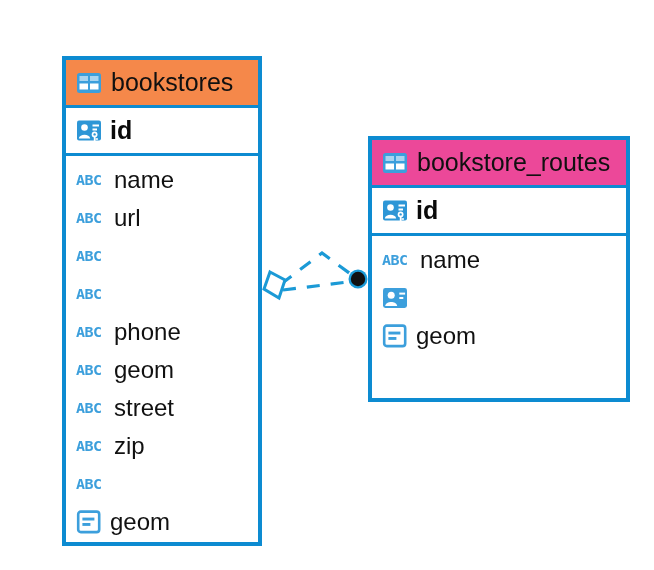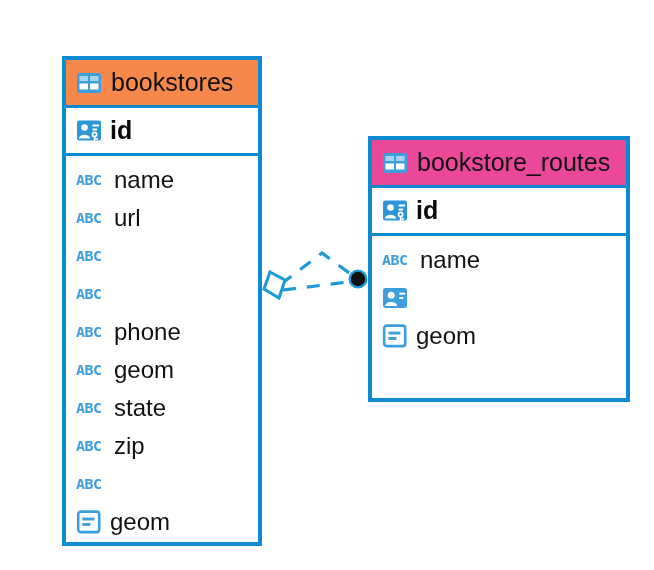--- a/index.html
+++ b/index.html
@@ -174,21 +174,21 @@
       <div class="field-row">
         <span class="abc-icon">ABC</span>
         <span class="field-label">phone</span>
       </div>
       <div class="field-row">
         <span class="abc-icon">ABC</span>
         <span class="field-label">geom</span>
       </div>
       <div class="field-row">
         <span class="abc-icon">ABC</span>
-        <span class="field-label">state</span>
+        <span class="field-label">street</span>
       </div>
       <div class="field-row">
         <span class="abc-icon">ABC</span>
         <span class="field-label">zip</span>
       </div>
       <div class="field-row">
         <span class="abc-icon">ABC</span>
       </div>
       <div class="field-row">
         <span class="icon">

